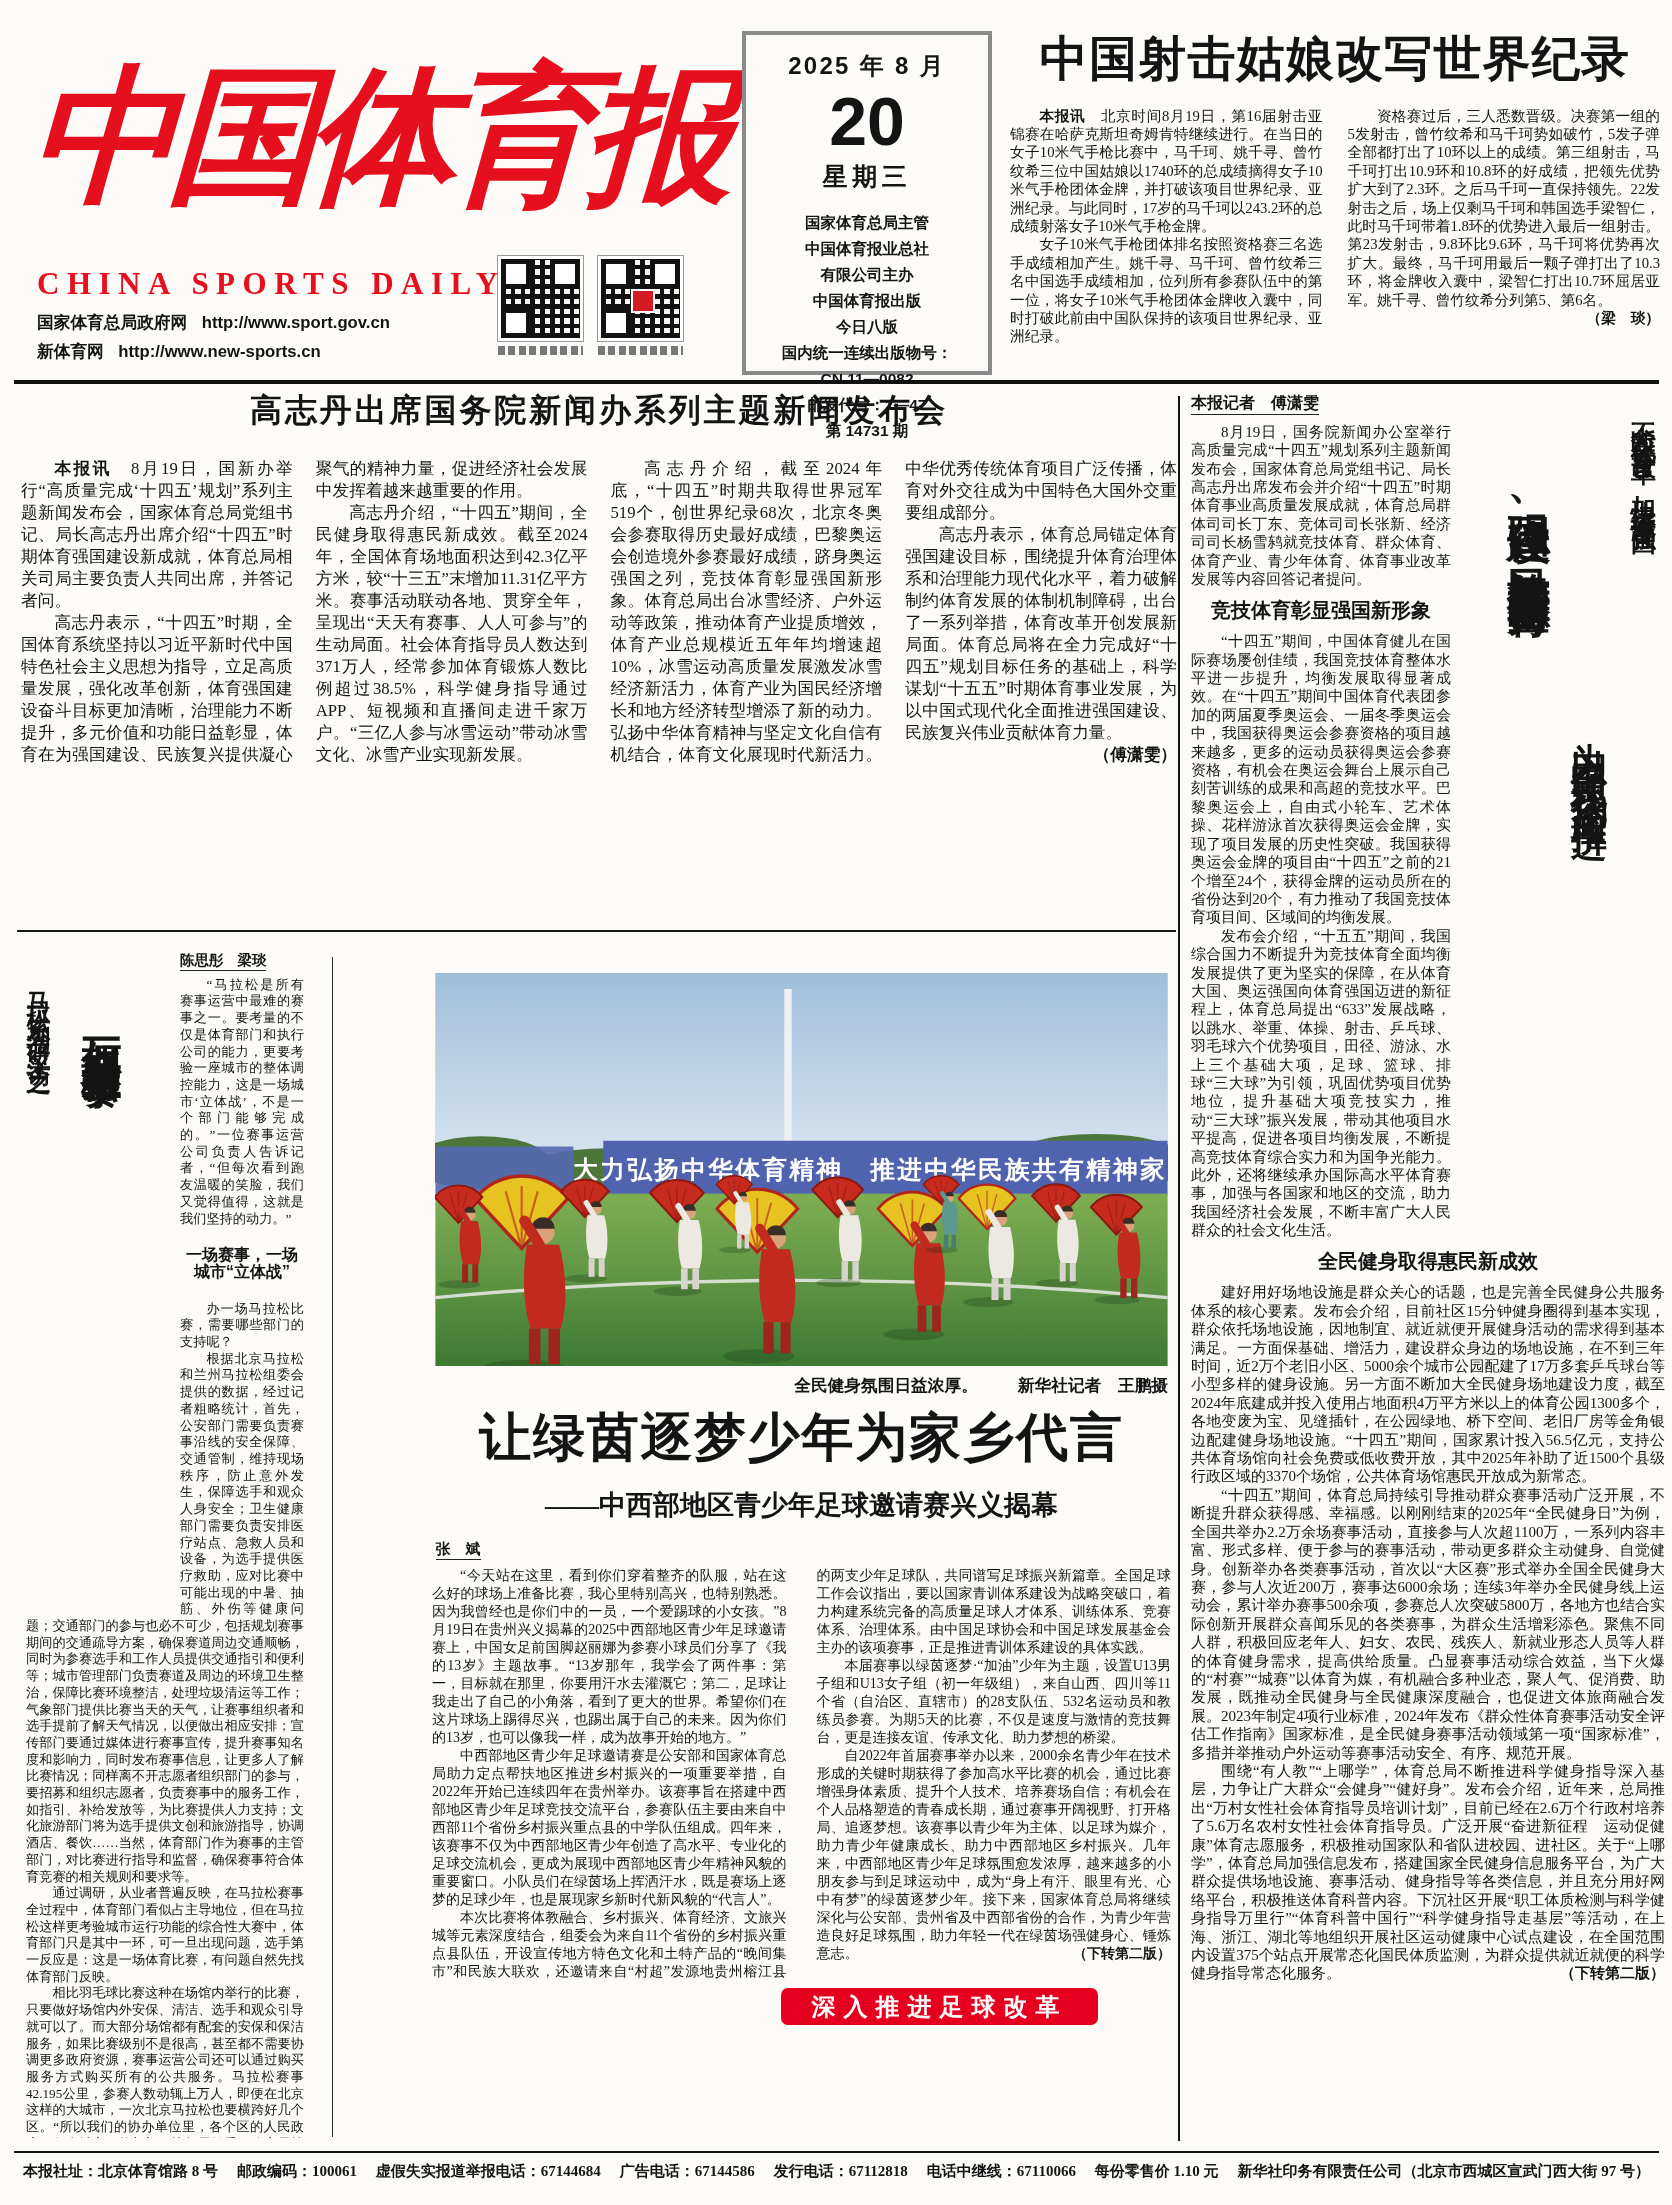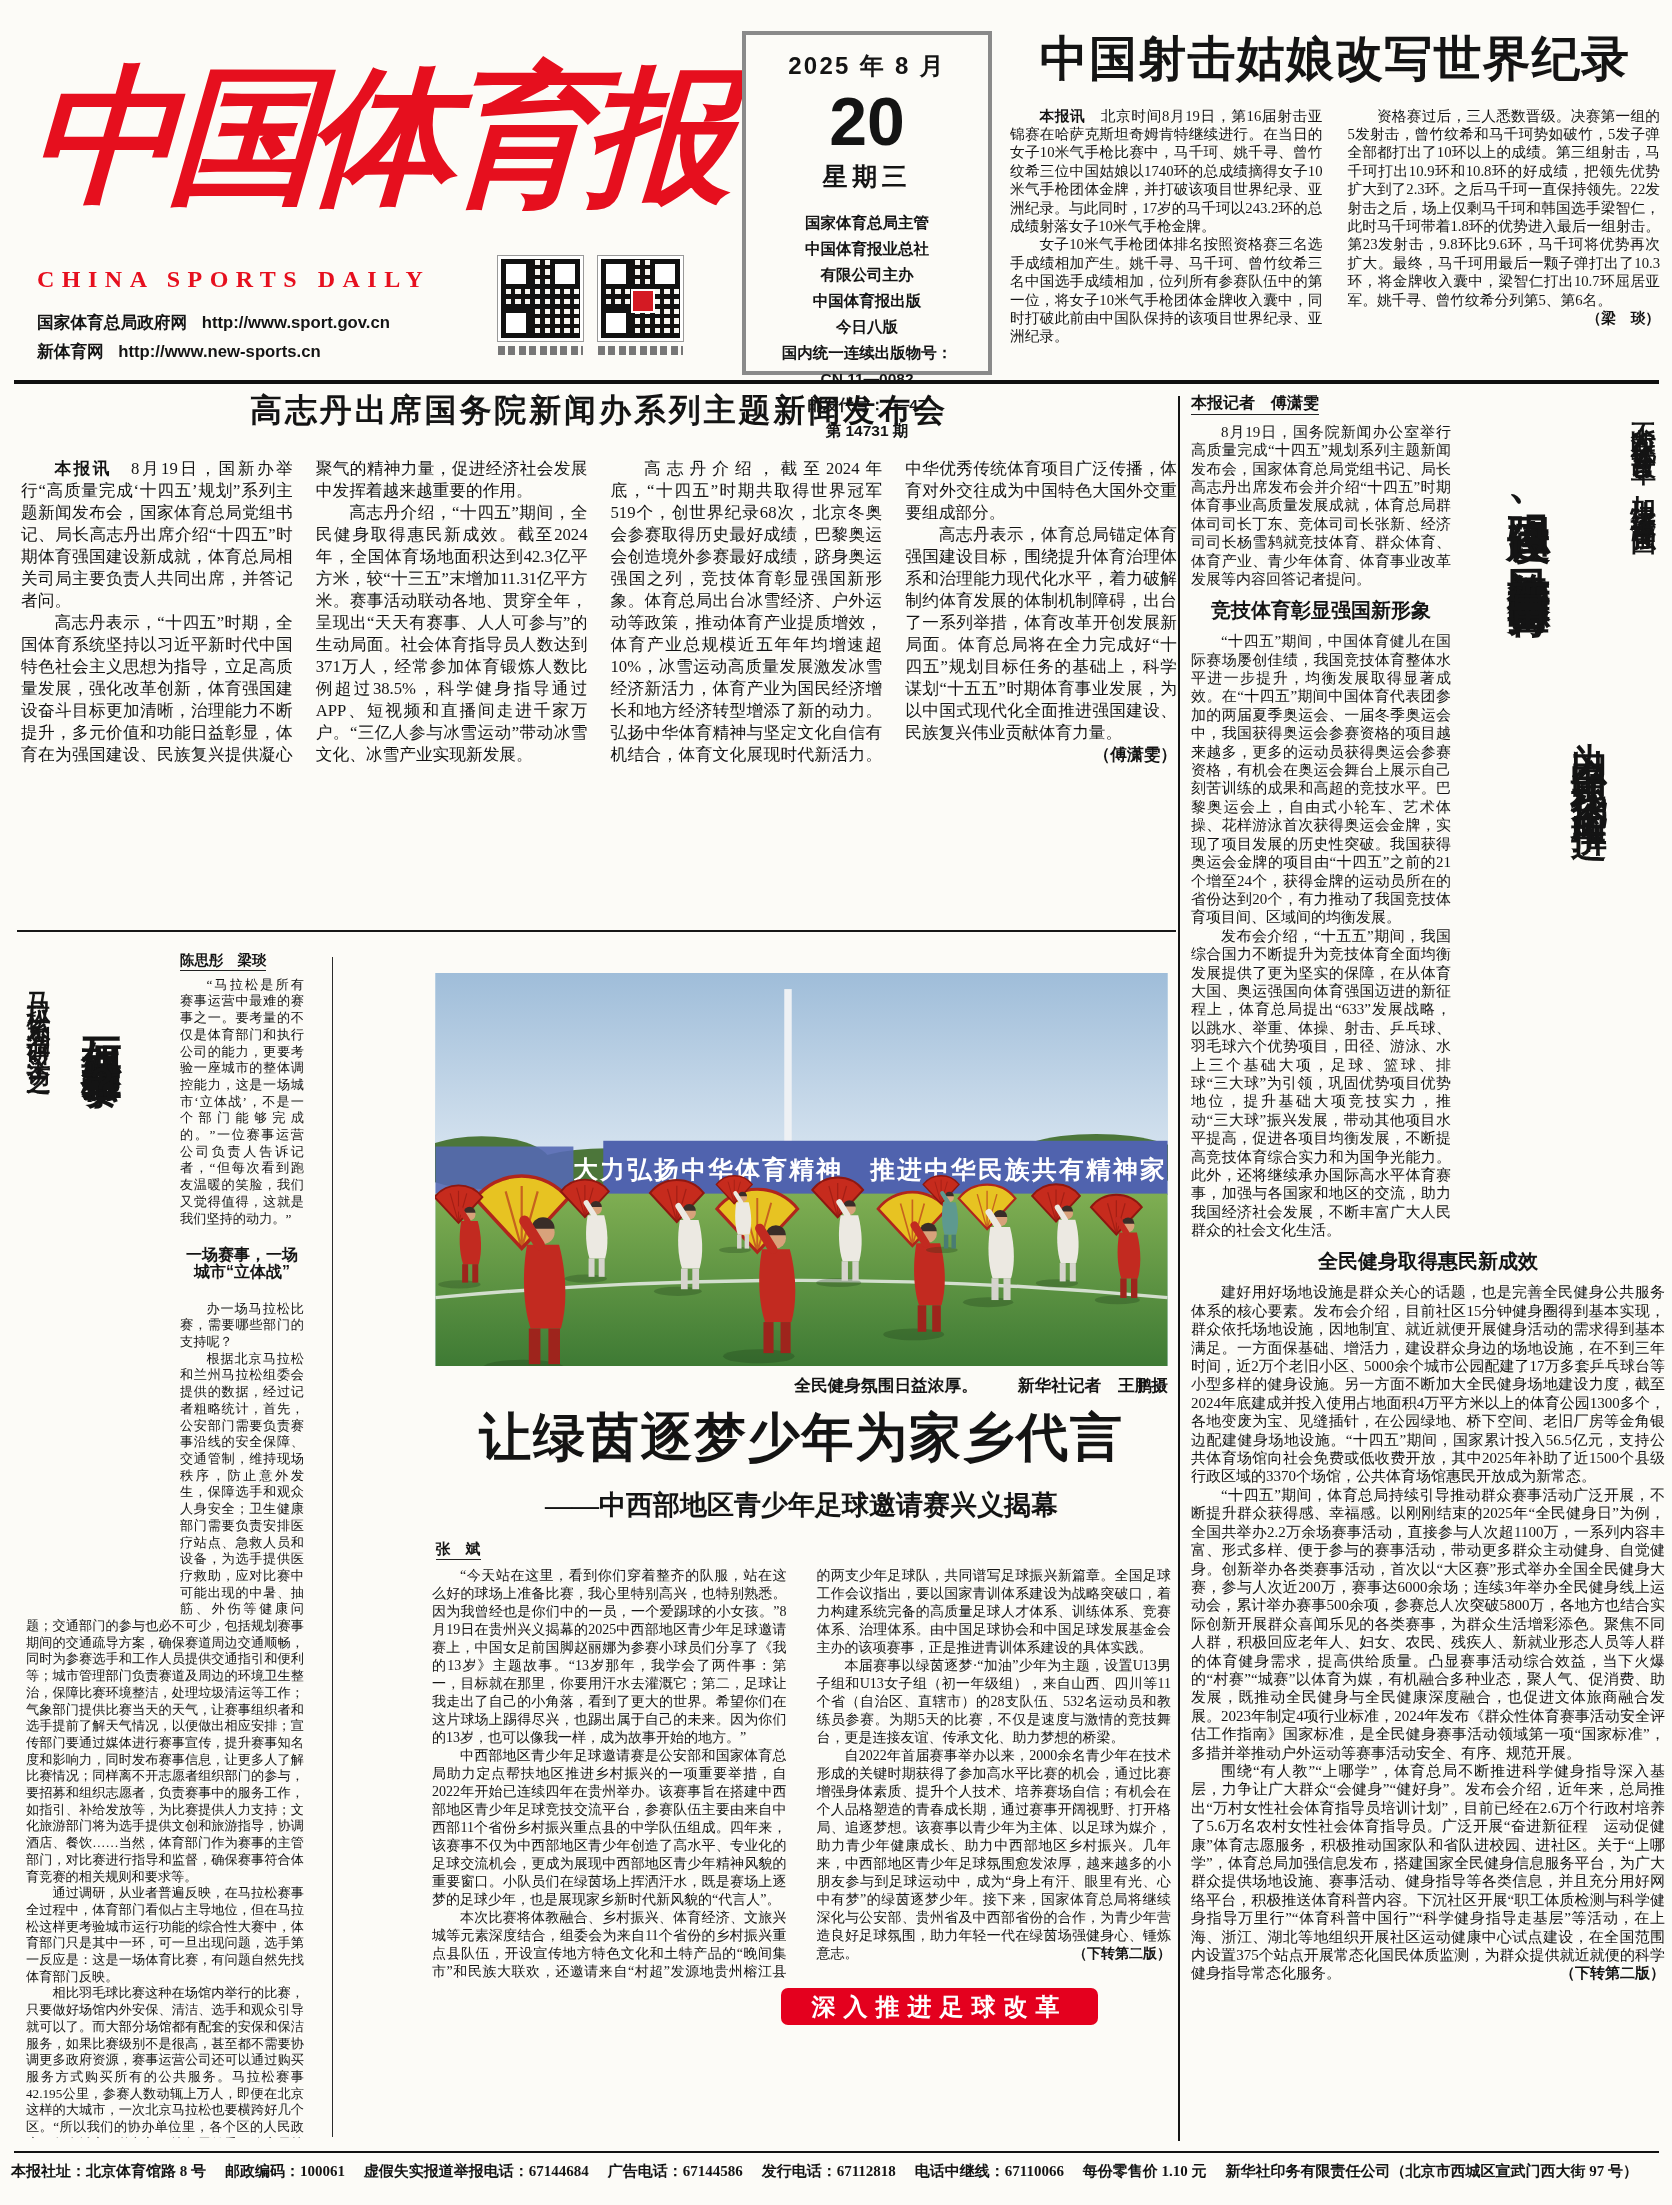--- a/index.html
+++ b/index.html
@@ -8,21 +8,21 @@
   .abs{position:absolute;}
   p{margin:0;text-indent:2em;text-align:justify;}
   .lead{font-weight:bold;}
   .cont{float:right;font-weight:600;}
   .vert{writing-mode:vertical-rl;text-orientation:mixed;line-height:1;}
 
   
   .mast-title{left:30px;top:22px;width:704px;height:237px;font-size:148px;line-height:230px;
               font-weight:bold;font-style:italic;color:#e60f1e;letter-spacing:-9.2px;white-space:nowrap;
               transform:skewX(-2deg);}
-  .mast-sub{left:37px;top:266px;font-size:24px;font-weight:bold;color:#e60f1e;letter-spacing:7.5px;white-space:nowrap;}
+  .mast-sub{left:37px;top:266px;font-size:31px;font-weight:bold;color:#e60f1e;letter-spacing:7.5px;white-space:nowrap;}
   .site-block{left:37px;top:308px;font-size:16.7px;font-weight:bold;line-height:29px;white-space:nowrap;}
   .site-block .url{font-family:"Liberation Sans","DejaVu Sans",sans-serif;font-weight:600;margin-left:10.4px;}
   
   .qr-wrap{left:498px;top:256px;display:flex;gap:15px;}
   .qr{width:79px;height:79px;background:
       repeating-linear-gradient(0deg,#111 0 4.6px,transparent 4.6px 9.8px),
       repeating-linear-gradient(90deg,#111 0 4.6px,#f7f6f2 4.6px 9.8px);
       position:relative;border:3.5px solid #fff;outline:0.6px solid #999;}
   .qr .eye{position:absolute;width:19.6px;height:19.6px;border:4.6px solid #111;background:#fff;}
   .qr .eye.tl{left:1.2px;top:1.2px;} .qr .eye.tr{right:1.2px;top:1.2px;} .qr .eye.bl{left:1.2px;bottom:1.2px;}
@@ -89,21 +89,21 @@
   .ra-byline span{border-bottom:1.2px solid #222;padding-bottom:2.9px;font-weight:700;}
   .ra-sub{font-family:"Liberation Sans","DejaVu Sans",sans-serif;font-size:20px;font-weight:bold;
           text-align:center;text-indent:0;margin:12.7px 0;}
   .ra-vkicker{left:1631px;top:403px;font-size:25px;font-weight:700;letter-spacing:5.2px;
               font-family:"Liberation Sans","DejaVu Sans",sans-serif;}
   .ra-vh1{left:1571px;top:713px;font-size:36px;font-weight:800;letter-spacing:7.5px;}
   .ra-vh2{left:1508px;top:480px;font-size:43px;font-weight:900;letter-spacing:2.3px;}
 
   
   .rule-bot{left:14px;top:2151px;width:1645px;height:1.7px;background:#111;}
-  .footer-row{left:11px;top:2162px;width:1627px;display:flex;justify-content:space-between;
+  .footer-row{left:23px;top:2162px;width:1627px;display:flex;justify-content:space-between;
               font-size:15px;font-weight:700;white-space:nowrap;}
 </style>
 </head>
 <body>
 
 <div class="page">
 
   <div class="abs mast-title">中国体育报</div>
   <div class="abs mast-sub">CHINA  SPORTS  DAILY</div>
   <div class="abs site-block">

